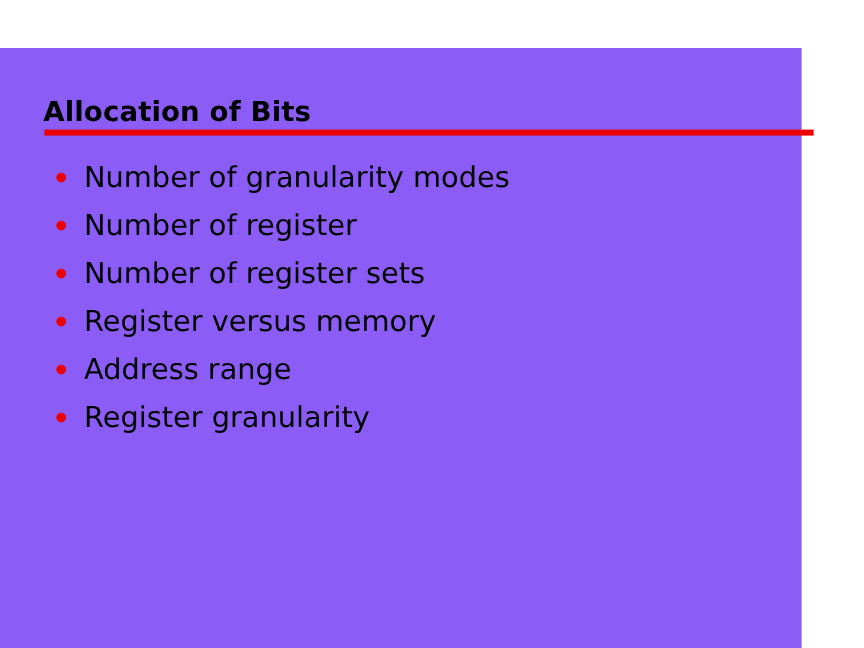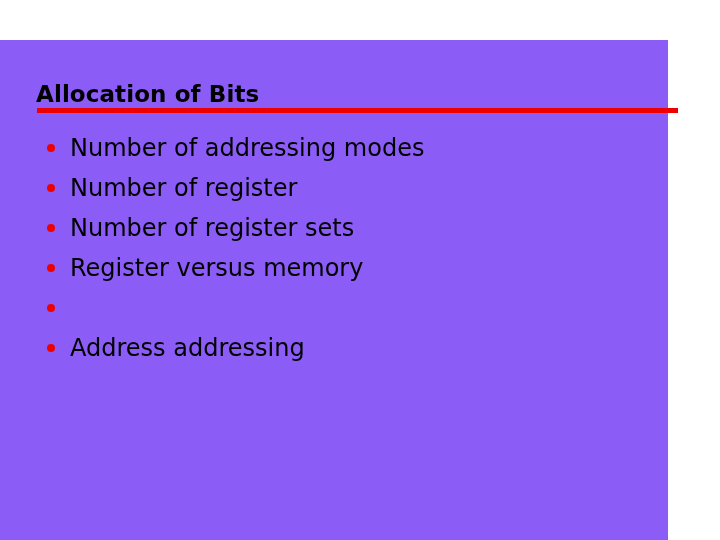--- a/index.html
+++ b/index.html
@@ -76,36 +76,37 @@
 
 <div class="slide">
 
   <div class="slide-title">Allocation of Bits</div>
 
   <div class="title-rule"></div>
 
   <ul class="bullet-list">
     <li class="bullet-item">
       <span class="bullet-marker"></span>
-      <span class="bullet-text">Number of addressing modes</span>
+      <span class="bullet-text">Number of granularity modes</span>
     </li>
     <li class="bullet-item">
       <span class="bullet-marker"></span>
       <span class="bullet-text">Number of register</span>
     </li>
     <li class="bullet-item">
       <span class="bullet-marker"></span>
       <span class="bullet-text">Number of register sets</span>
     </li>
     <li class="bullet-item">
       <span class="bullet-marker"></span>
       <span class="bullet-text">Register versus memory</span>
     </li>
     <li class="bullet-item">
       <span class="bullet-marker"></span>
+      <span class="bullet-text">Address range</span>
     </li>
     <li class="bullet-item">
       <span class="bullet-marker"></span>
-      <span class="bullet-text">Address addressing</span>
+      <span class="bullet-text">Register granularity</span>
     </li>
   </ul>
 
 </div>
 
 </body></html>

